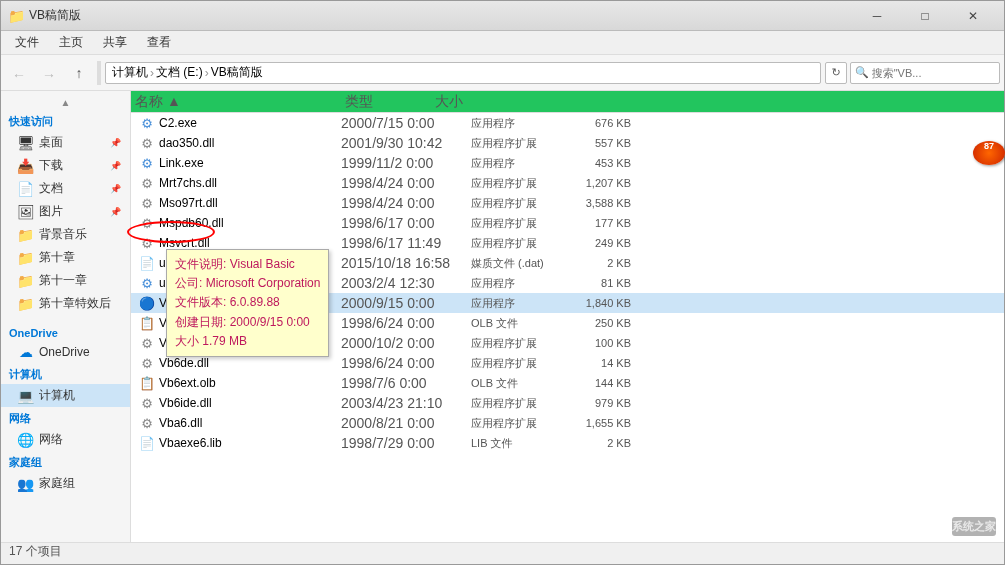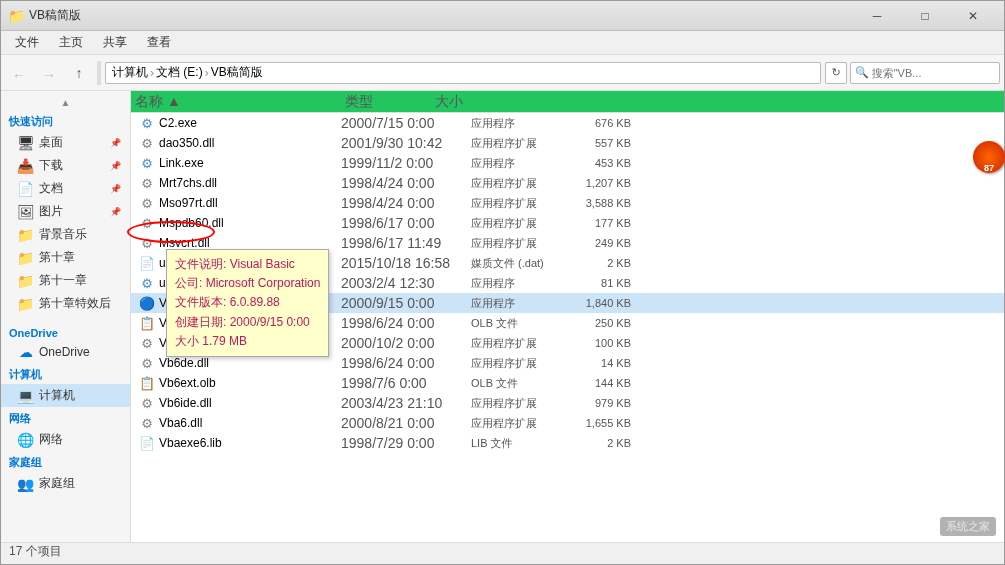--- a/index.html
+++ b/index.html
@@ -295,22 +295,23 @@
       z-index: 200;
     }
     
     .watermark {
       position: absolute;
       bottom: 28px;
       right: 8px;
       font-size: 11px;
       color: rgba(255,255,255,0.7);
       background: rgba(0,0,0,0.3);
-      padding: 2px 6px;
+      padding: 2px 0;
       border-radius: 3px;
+      font-weight: bold;
     }
     
     .up-arrow-area {
       width: 100%;
       display: flex;
       justify-content: center;
       padding: 2px 0;
       color: #888;
       font-size: 10px;
     }
@@ -603,21 +604,21 @@
 
   <div class="tooltip-popup">
     <div><span>文件说明:</span> <span>Visual Basic</span></div>
     <div><span>公司:</span> <span>Microsoft Corporation</span></div>
     <div><span>文件版本:</span> <span>6.0.89.88</span></div>
     <div><span>创建日期:</span> <span>2000/9/15 0:00</span></div>
     <div><span>大小</span> <span>1.79 MB</span></div>
   </div>
 
   <div class="right-decoration">
-    <div style="width:32px;height:32px;background:radial-gradient(circle, #ff6600, #cc2200);border-radius:50%;display:flex;align-items:flex-end;justify-content:center;color:white;font-size:9px;font-weight:bold;margin-top:60px;box-shadow:1px 1px 3px rgba(0,0,0,0.4);">
+    <div style="width:32px;height:24px;background:radial-gradient(circle, #ff6600, #cc2200);border-radius:50%;display:flex;align-items:flex-start;justify-content:center;color:white;font-size:9px;font-weight:bold;margin-top:60px;box-shadow:1px 1px 3px rgba(0,0,0,0.4);">
       <span>87</span>
     </div>
   </div>
 
   <div class="watermark">
     <span>系统之家</span>
   </div>
 </div>
 
 </body></html>

